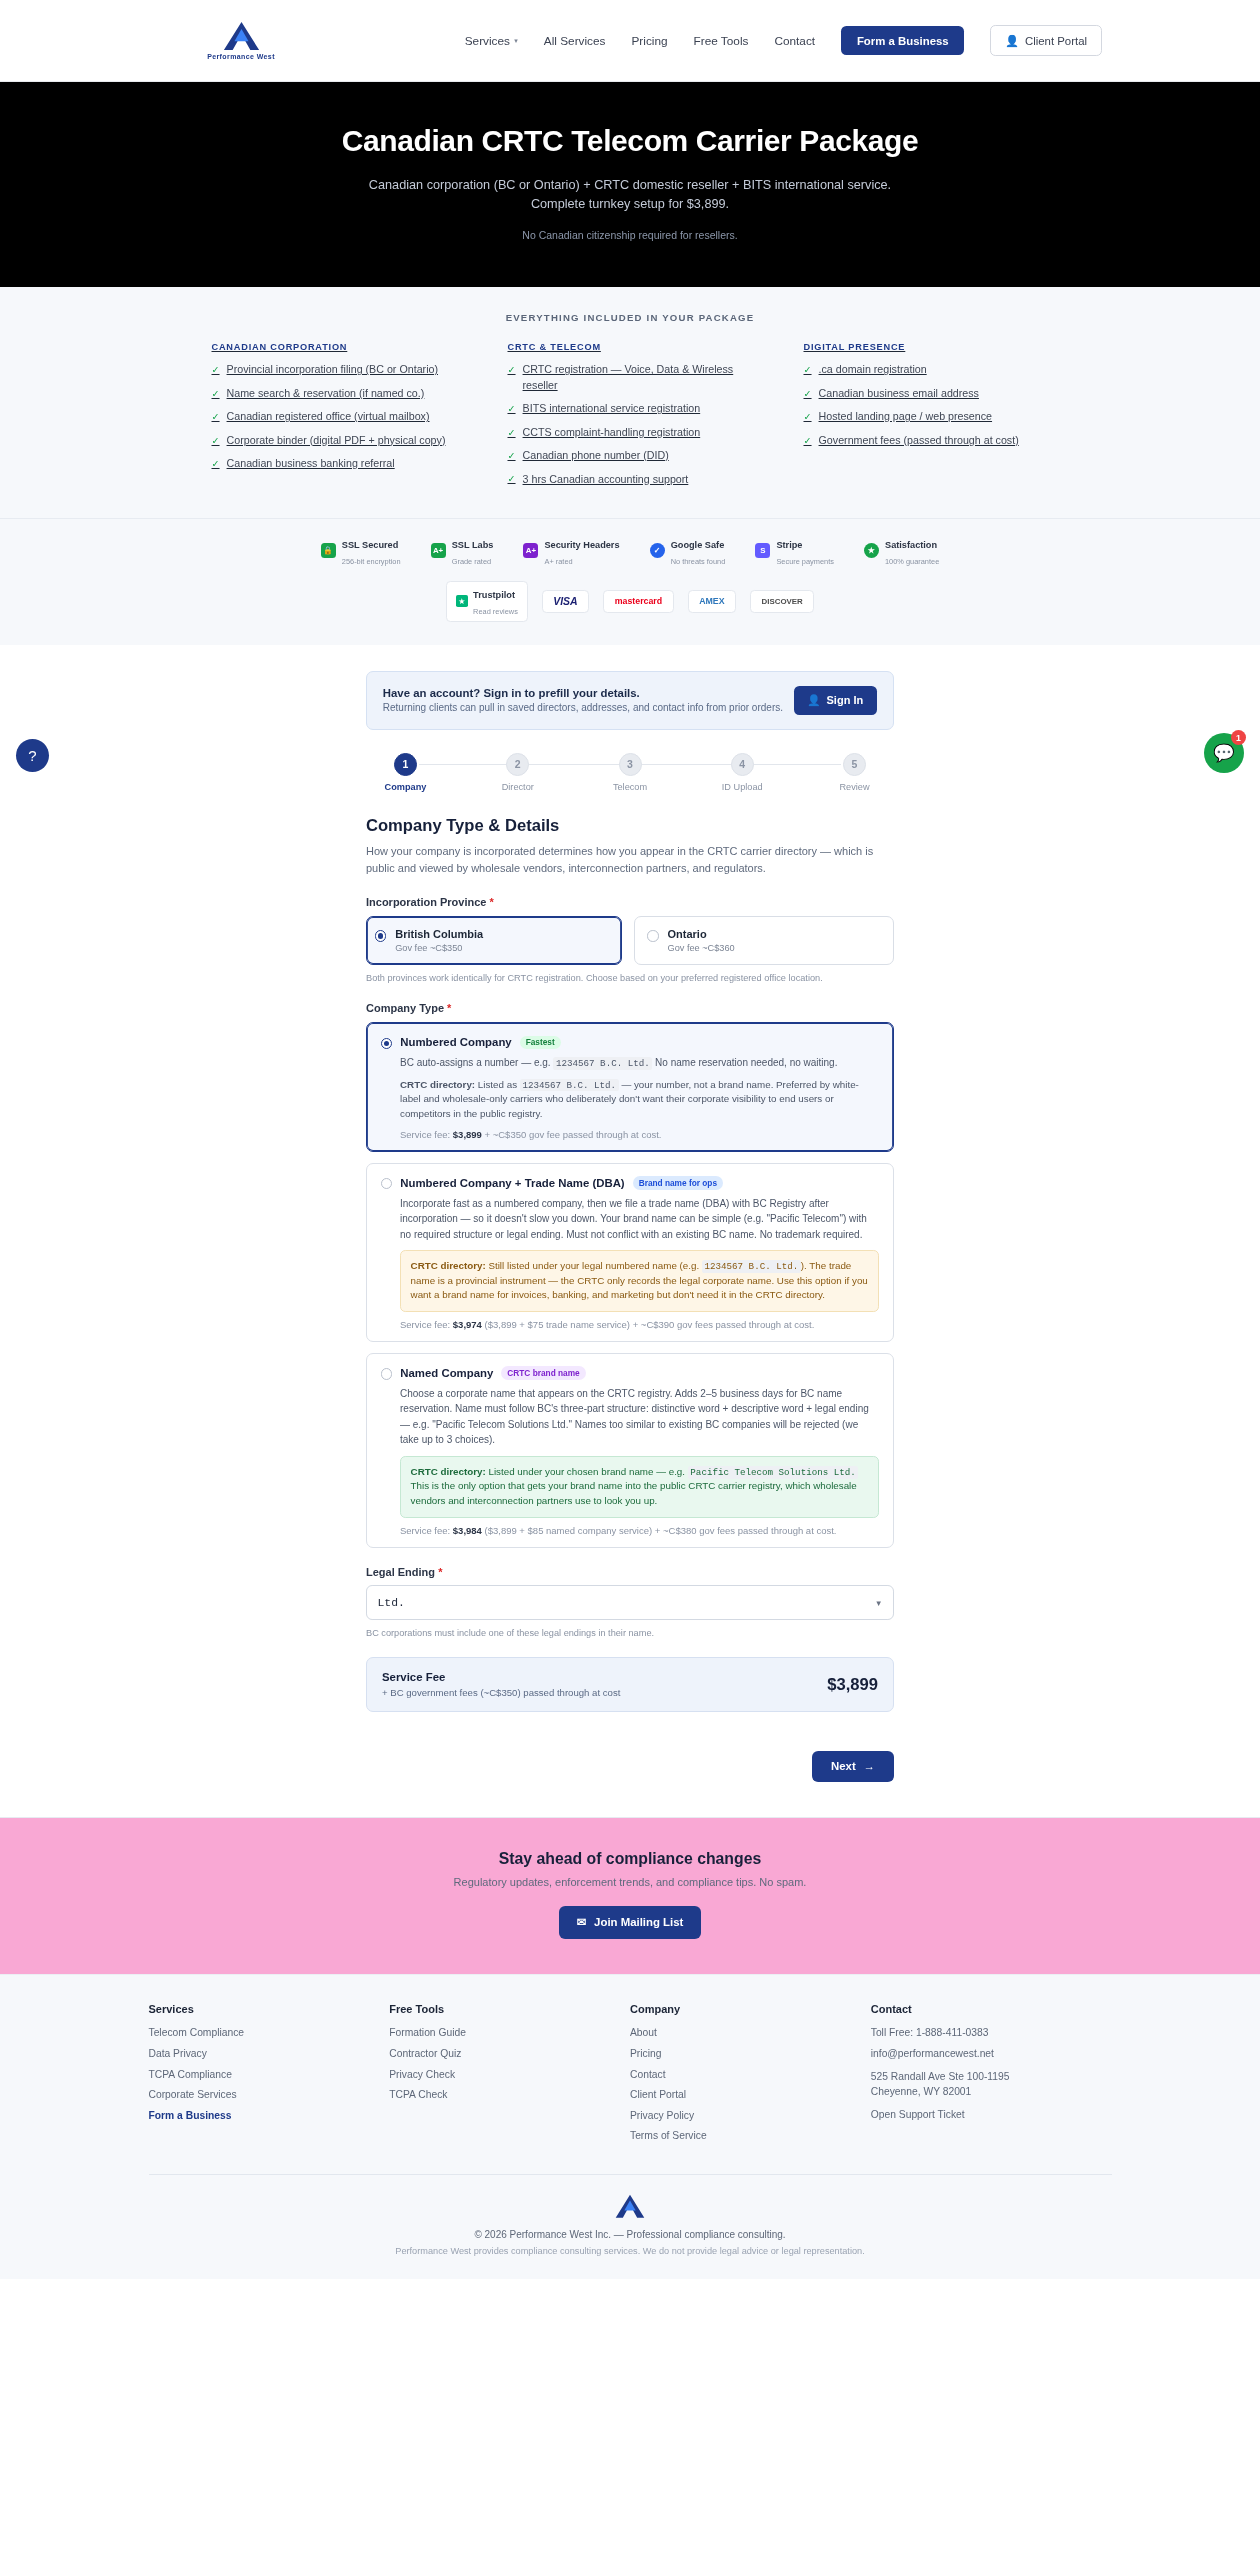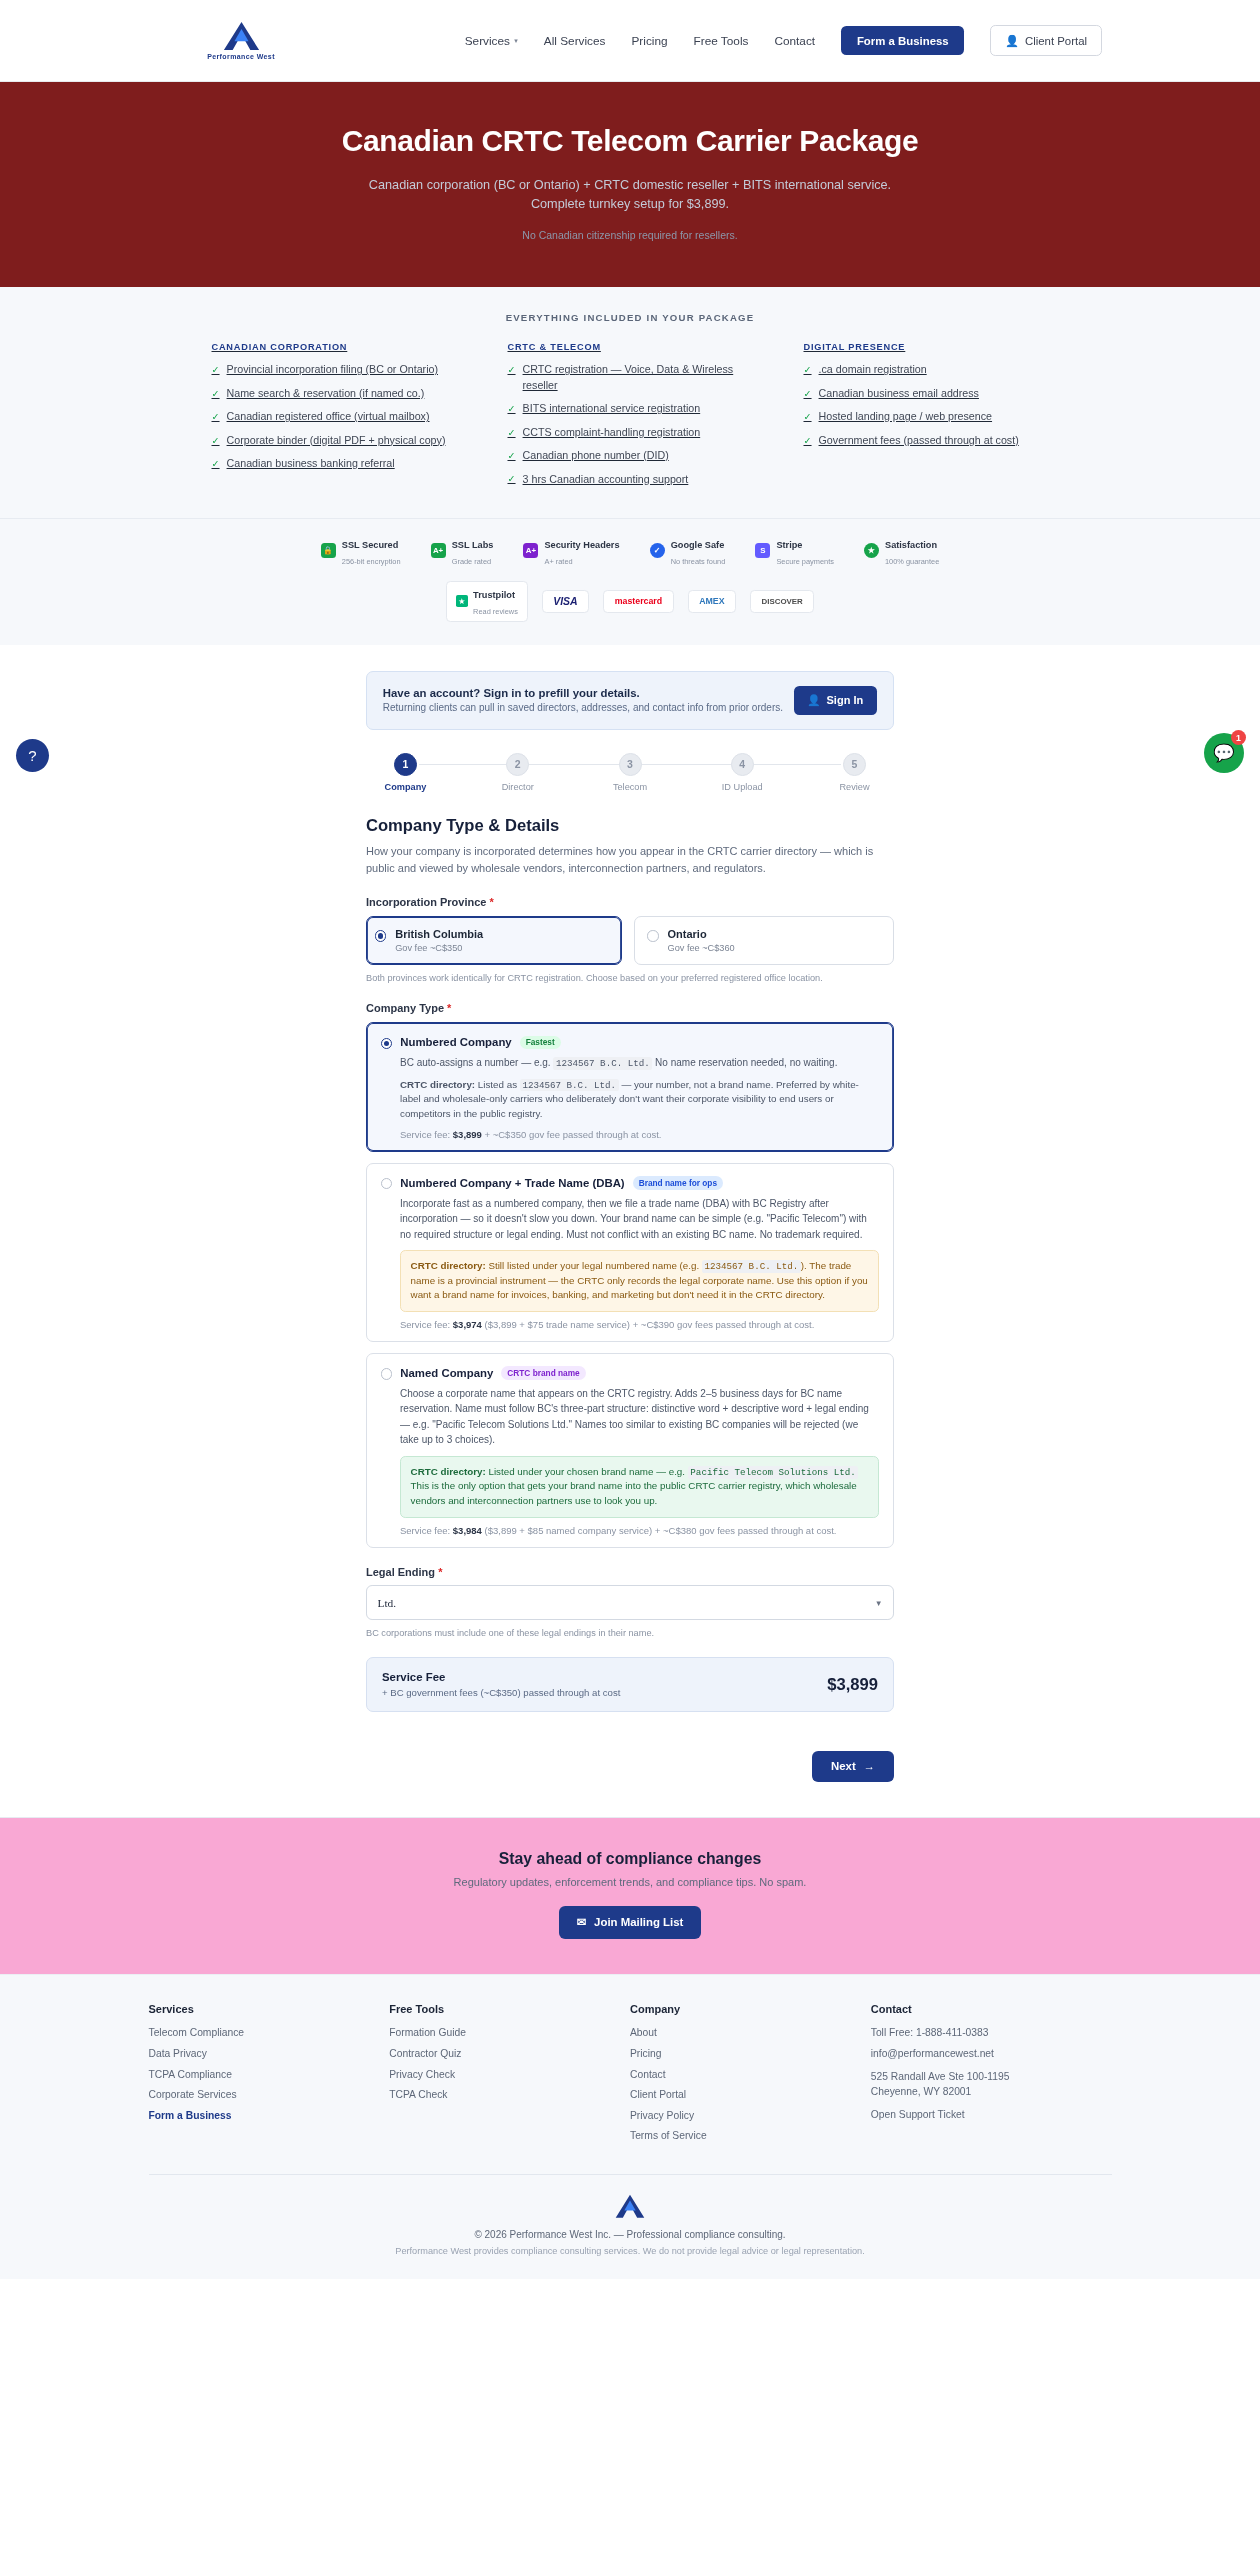--- a/index.html
+++ b/index.html
@@ -32,21 +32,21 @@
     padding: 8.8px 15.8px; border-radius: 5.3px; border: none; cursor: pointer;
   }
   .btn-outline-sm {
     background: #fff; color: #3b4252; font-size: 11.4px;
     padding: 7.9px 14px; border-radius: 5.3px; border: 0.9px solid #d4d8e0; cursor: pointer;
     display:flex; align-items:center; gap:5.3px;
   }
 
   
   .hero {
-    background: #7f1d1d;
+    background: #000000;
     color: #fff;
     text-align: center;
     padding: 42px 0 46px;
   }
   .hero h1 { font-size: 30px; letter-spacing: -0.4px; margin-bottom: 17.5px;}
   .hero p.sub { font-size: 12.7px; color: #c4cbd8; line-height: 1.5; max-width: 578px; margin: 0 auto; }
   .hero p.note { font-size: 10.5px; color: #8c97aa; margin-top: 15.8px; }
 
   
   .included {
@@ -158,21 +158,21 @@
   .callout.amber { background: #fef6e7; border: 0.9px solid #f3e0b5; color: #8a5a12; }
   .callout.green { background: #e9f8ef; border: 0.9px solid #c5e8d3; color: #1c6b3c; }
   .fee-line { font-size: 9.5px; color: #8a93a3; padding-left: 19px; }
   .fee-line b { color: #2c3547; }
 
   .select-wrap { position: relative; margin-bottom: 7.9px;}
   select.legal {
     width: 100%; height: 35px; border: 0.9px solid #d3d9e2; border-radius: 6.1px;
     padding: 0 10.5px; font-size: 11.4px; color: #222b3d; background: #fff;
     appearance: none; -webkit-appearance: none; cursor: pointer;
-    font-family: Liberation Serif, serif;
+    font-family: Liberation Mono, monospace;
   }
   .sel-caret { position: absolute; right: 11.4px; top: 14px; font-size: 7.9px; color: #6b7484; pointer-events:none;}
 
   .fee-box {
     background: #eef3fb; border: 0.9px solid #d6e0f1; border-radius: 7px;
     padding: 13px 15px; display: flex; justify-content: space-between; align-items: center;
     margin-top: 19px;
   }
   .fee-box .fl1 { font-size: 11.4px; font-weight: bold; color: #16203a; }
   .fee-box .fl2 { font-size: 9.6px; color: #5b6a85; margin-top: 3.5px;}

